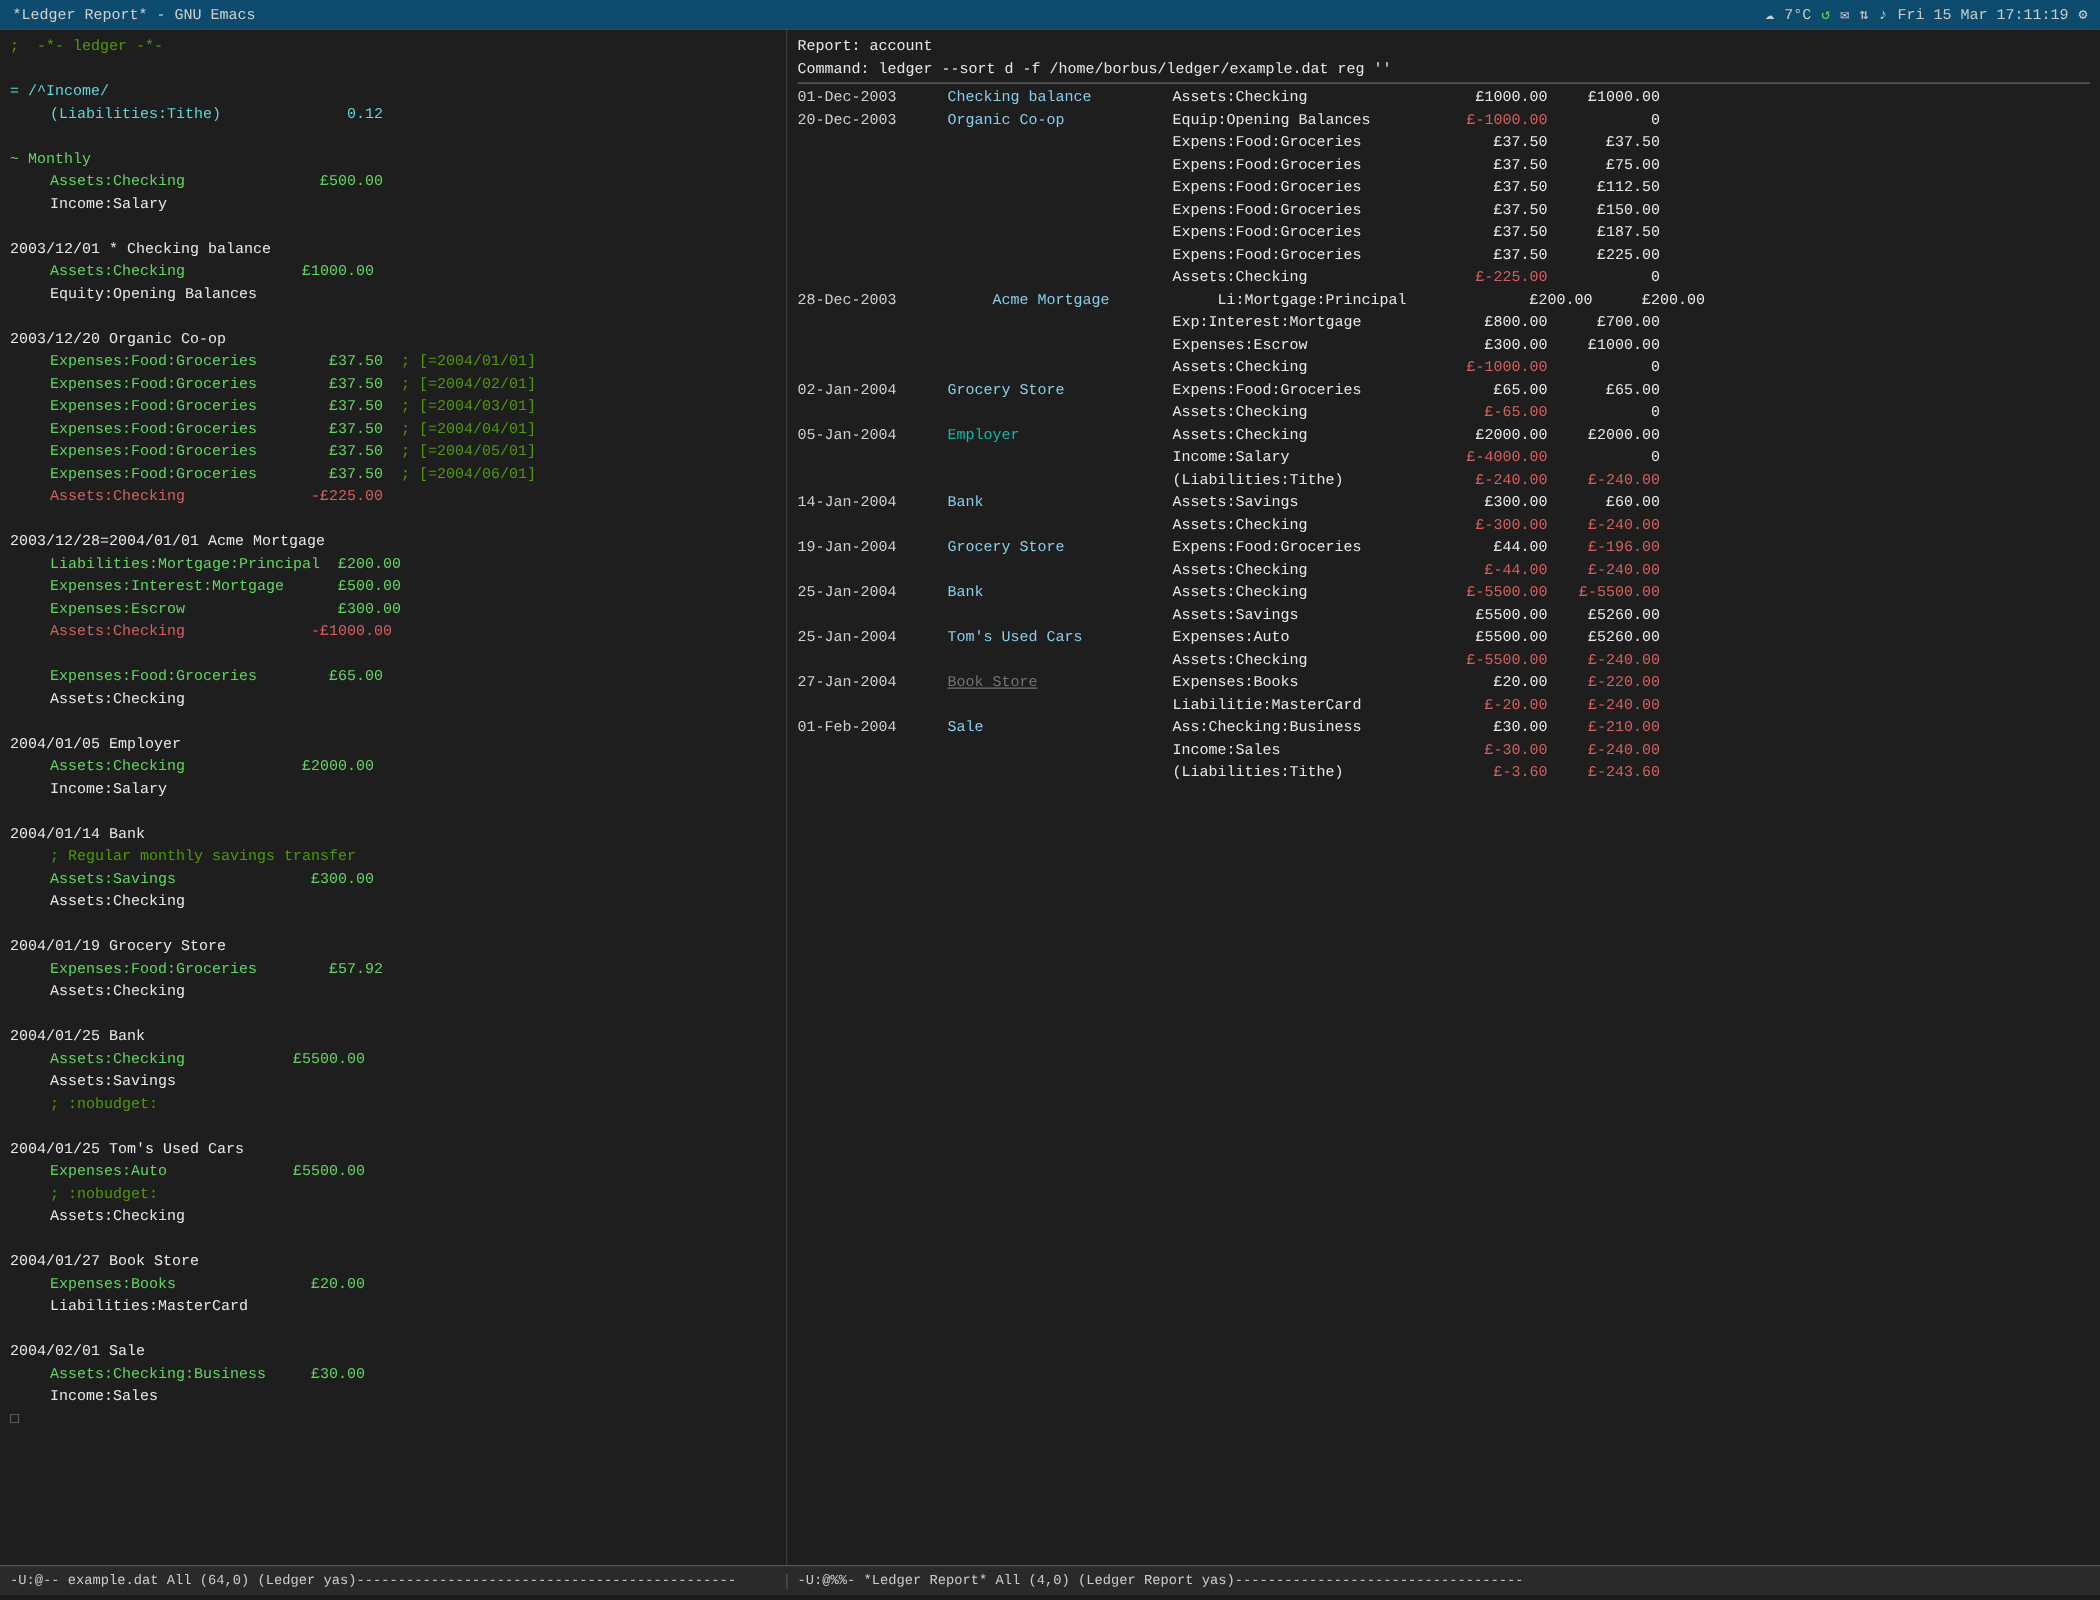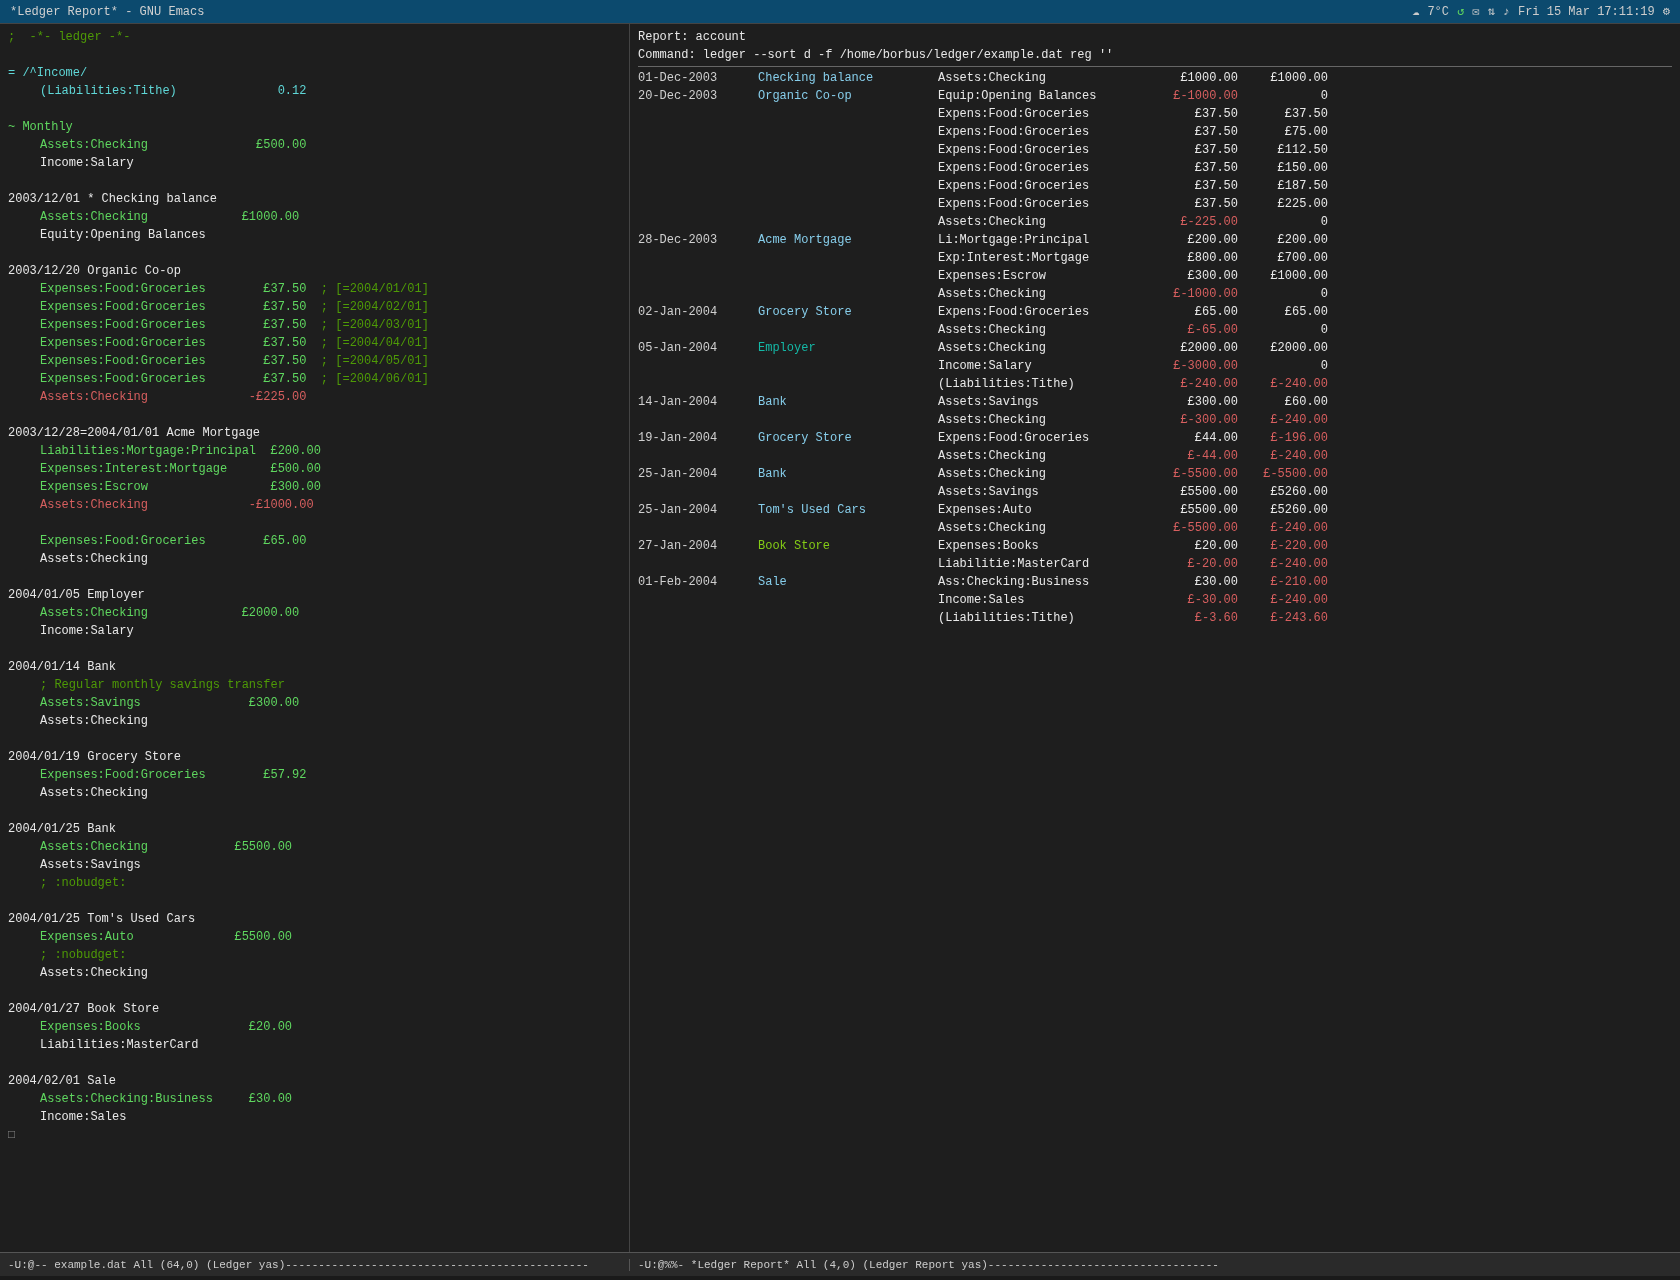--- a/index.html
+++ b/index.html
@@ -253,21 +253,21 @@
     <div class="report-row">
       <span class="col-date"></span>
       <span class="col-payee"></span>
       <span class="col-account white">Assets:Checking</span>
       <span class="col-amount1 red">£-225.00</span>
       <span class="col-amount2 white">0</span>
     </div>
 
     <div class="report-row">
       <span class="col-date">28-Dec-2003</span>
-      <span class="col-payee" style="color:#87ceeb;">Acme Mortgage</span>
+      <span class="col-payee" style="color:#87ceeb;margin-left:36px;">Acme Mortgage</span>
       <span class="col-account white">Li:Mortgage:Principal</span>
       <span class="col-amount1 white">£200.00</span>
       <span class="col-amount2 white">£200.00</span>
     </div>
     <div class="report-row">
       <span class="col-date"></span>
       <span class="col-payee"></span>
       <span class="col-account white">Exp:Interest:Mortgage</span>
       <span class="col-amount1 white">£800.00</span>
       <span class="col-amount2 white">£700.00</span>
@@ -306,21 +306,21 @@
       <span class="col-date">05-Jan-2004</span>
       <span class="col-payee" style="color:#14b8a6;">Employer</span>
       <span class="col-account white">Assets:Checking</span>
       <span class="col-amount1 white">£2000.00</span>
       <span class="col-amount2 white">£2000.00</span>
     </div>
     <div class="report-row">
       <span class="col-date"></span>
       <span class="col-payee"></span>
       <span class="col-account white">Income:Salary</span>
-      <span class="col-amount1 red">£-3000.00</span>
+      <span class="col-amount1 red">£-4000.00</span>
       <span class="col-amount2 white">0</span>
     </div>
     <div class="report-row">
       <span class="col-date"></span>
       <span class="col-payee"></span>
       <span class="col-account white">(Liabilities:Tithe)</span>
       <span class="col-amount1 red">£-240.00</span>
       <span class="col-amount2 red">£-240.00</span>
     </div>
 
@@ -379,21 +379,21 @@
     <div class="report-row">
       <span class="col-date"></span>
       <span class="col-payee"></span>
       <span class="col-account white">Assets:Checking</span>
       <span class="col-amount1 red">£-5500.00</span>
       <span class="col-amount2 red">£-240.00</span>
     </div>
 
     <div class="report-row">
       <span class="col-date">27-Jan-2004</span>
-      <span class="col-payee" style="color:#84cc16;">Book Store</span>
+      <span class="col-payee" style="color:#737373;text-decoration:underline;">Book Store</span>
       <span class="col-account white">Expenses:Books</span>
       <span class="col-amount1 white">£20.00</span>
       <span class="col-amount2 red">£-220.00</span>
     </div>
     <div class="report-row">
       <span class="col-date"></span>
       <span class="col-payee"></span>
       <span class="col-account white">Liabilitie:MasterCard</span>
       <span class="col-amount1 red">£-20.00</span>
       <span class="col-amount2 red">£-240.00</span>

